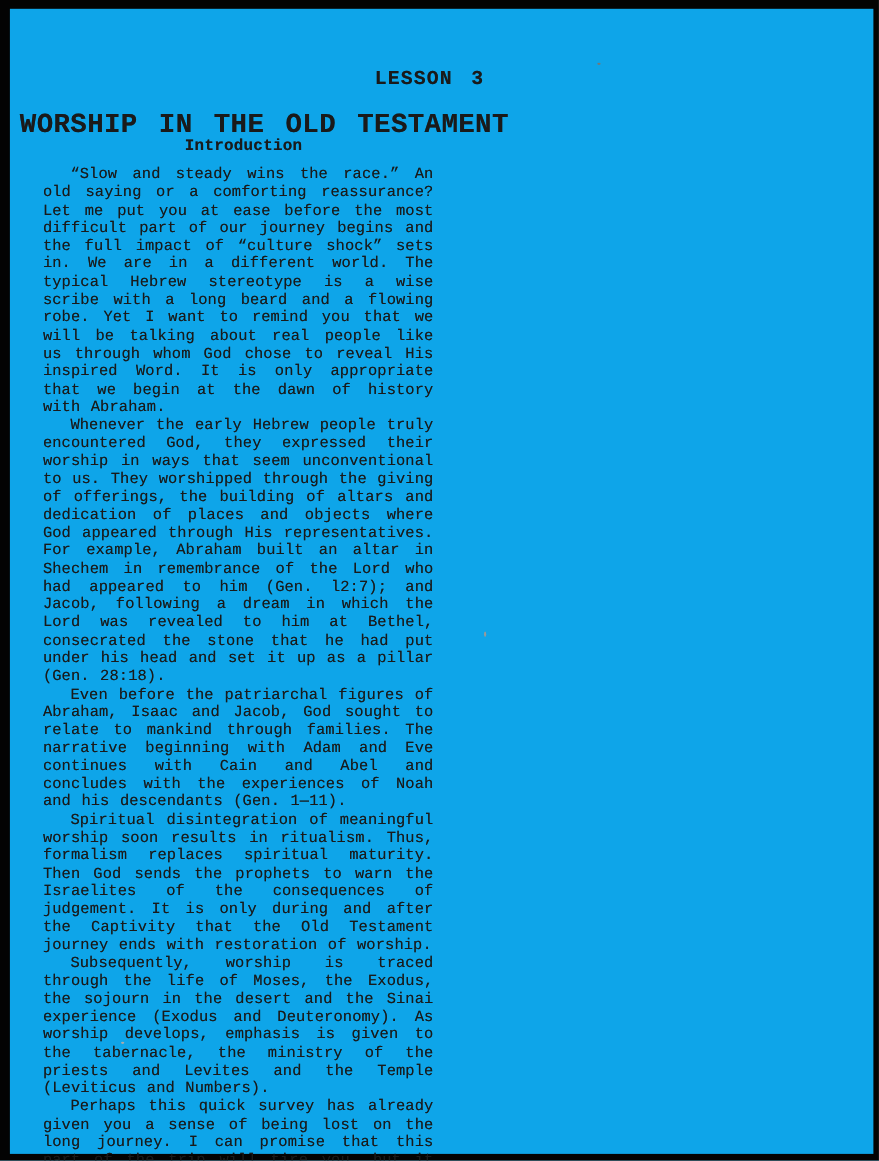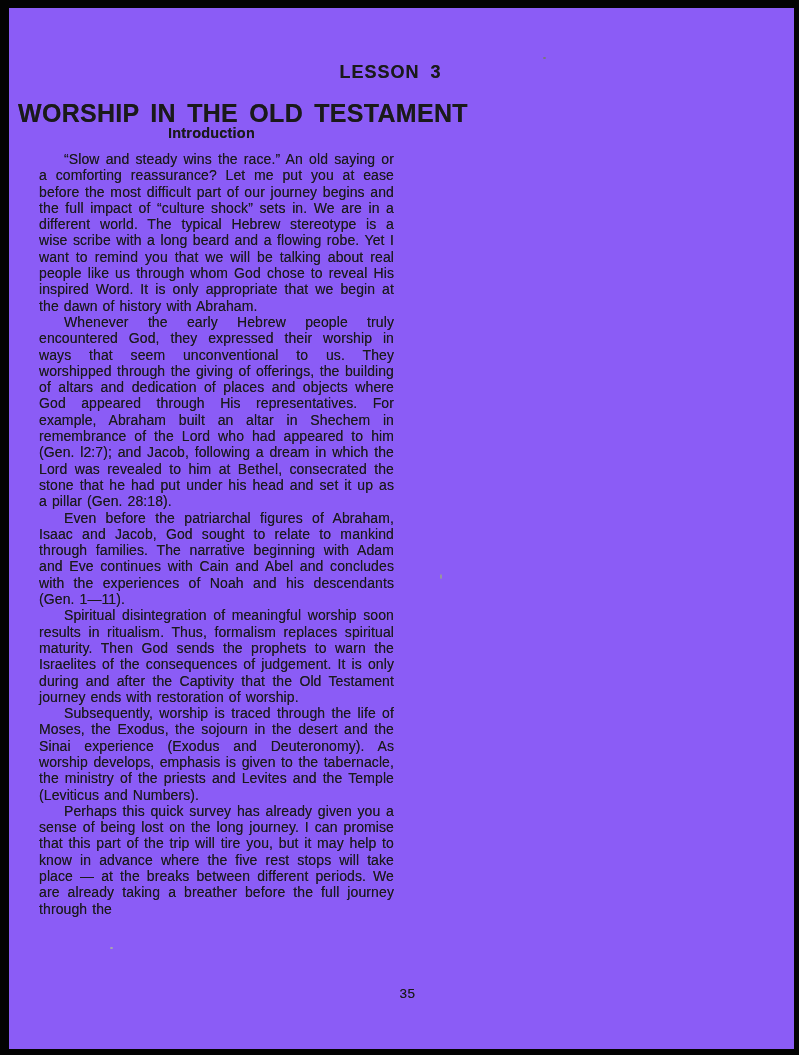--- a/index.html
+++ b/index.html
@@ -14,21 +14,22 @@
     background: #030303; 
     overflow: hidden;
     font-family: "Liberation Sans", sans-serif;
   }
   .sheet {
     position: absolute;
     left: 9px;
     top: 8px;
     right: 5px;
     bottom: 6px;
-    background: #8b5cf6;
+    background: #0ea5e9;
+    font-family: Liberation Mono, monospace;
   }
   .ink {
     color: #1a1a1a;
     text-shadow: 0 0 0.35px rgba(20,20,20,0.6);
   }
   .lesson-label {
     position: absolute;
     top: 54px;
     left: 0;
     width: 100%;
@@ -111,19 +112,18 @@
 
     <div class="body-text ink">
       <p>“Slow and steady wins the race.” An old saying or a comforting reassurance? Let me put you at ease before the most difficult part of our journey begins and the full impact of “culture shock” sets in. We are in a different world. The typical Hebrew stereotype is a wise scribe with a long beard and a flowing robe. Yet I want to remind you that we will be talking about real people like us through whom God chose to reveal His inspired Word. It is only appropriate that we begin at the dawn of history with Abraham.</p>
       <p>Whenever the early Hebrew people truly encountered God, they expressed their worship in ways that seem unconventional to us. They worshipped through the giving of offerings, the building of altars and dedication of places and objects where God appeared through His representatives. For example, Abraham built an altar in Shechem in remembrance of the Lord who had appeared to him (Gen. l2:7); and Jacob, following a dream in which the Lord was revealed to him at Bethel, consecrated the stone that he had put under his head and set it up as a pillar (Gen. 28:18).</p>
       <p>Even before the patriarchal figures of Abraham, Isaac and Jacob, God sought to relate to mankind through families. The narrative beginning with Adam and Eve continues with Cain and Abel and concludes with the experiences of Noah and his descendants (Gen. 1—11).</p>
       <p>Spiritual disintegration of meaningful worship soon results in ritualism. Thus, formalism replaces spiritual maturity. Then God sends the prophets to warn the Israelites of the consequences of judgement. It is only during and after the Captivity that the Old Testament journey ends with restoration of worship.</p>
       <p>Subsequently, worship is traced through the life of Moses, the Exodus, the sojourn in the desert and the Sinai experience (Exodus and Deuteronomy). As worship develops, emphasis is given to the tabernacle, the ministry of the priests and Levites and the Temple (Leviticus and Numbers).</p>
       <p>Perhaps this quick survey has already given you a sense of being lost on the long journey. I can promise that this part of the trip will tire you, but it may help to know in advance where the five rest stops will take place — at the breaks between different periods. We are already taking a breather before the full journey through the</p>
     </div>
 
-    <div class="page-number ink">35</div>
 
     <div class="speck speck-1"></div>
     <div class="speck speck-2"></div>
     <div class="speck speck-3"></div>
   </div>
 </div>
 
 </body></html>

